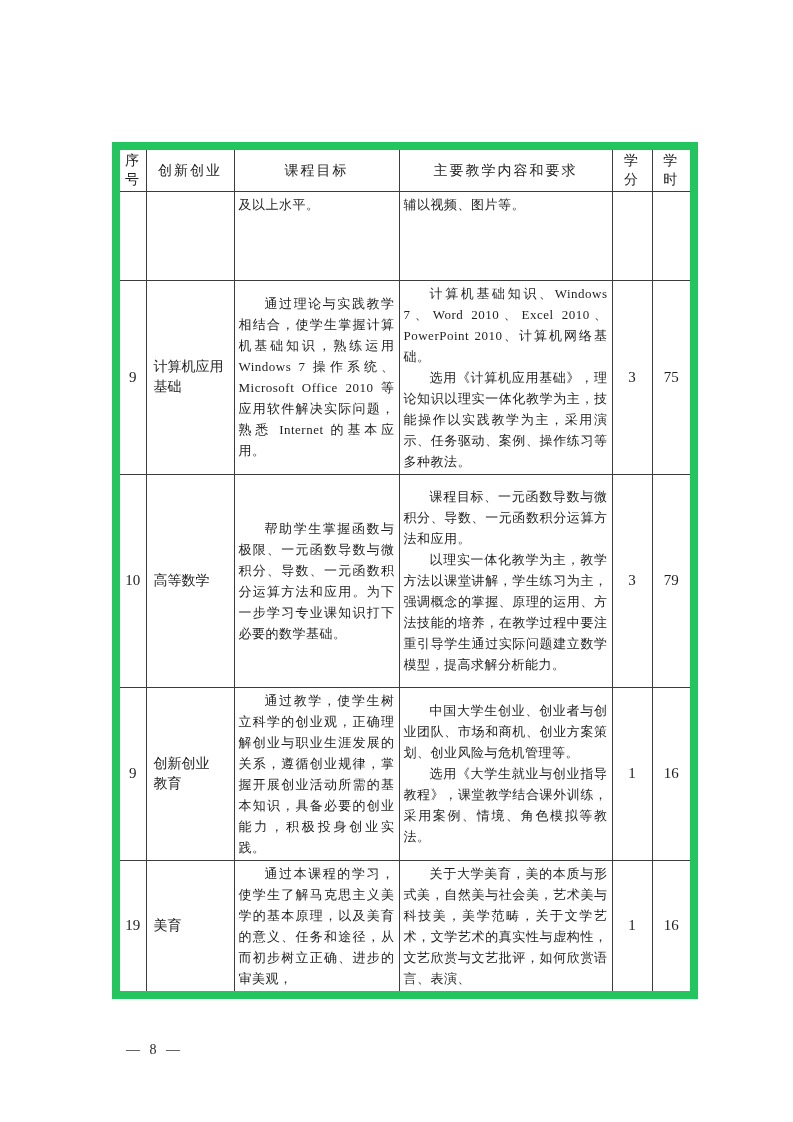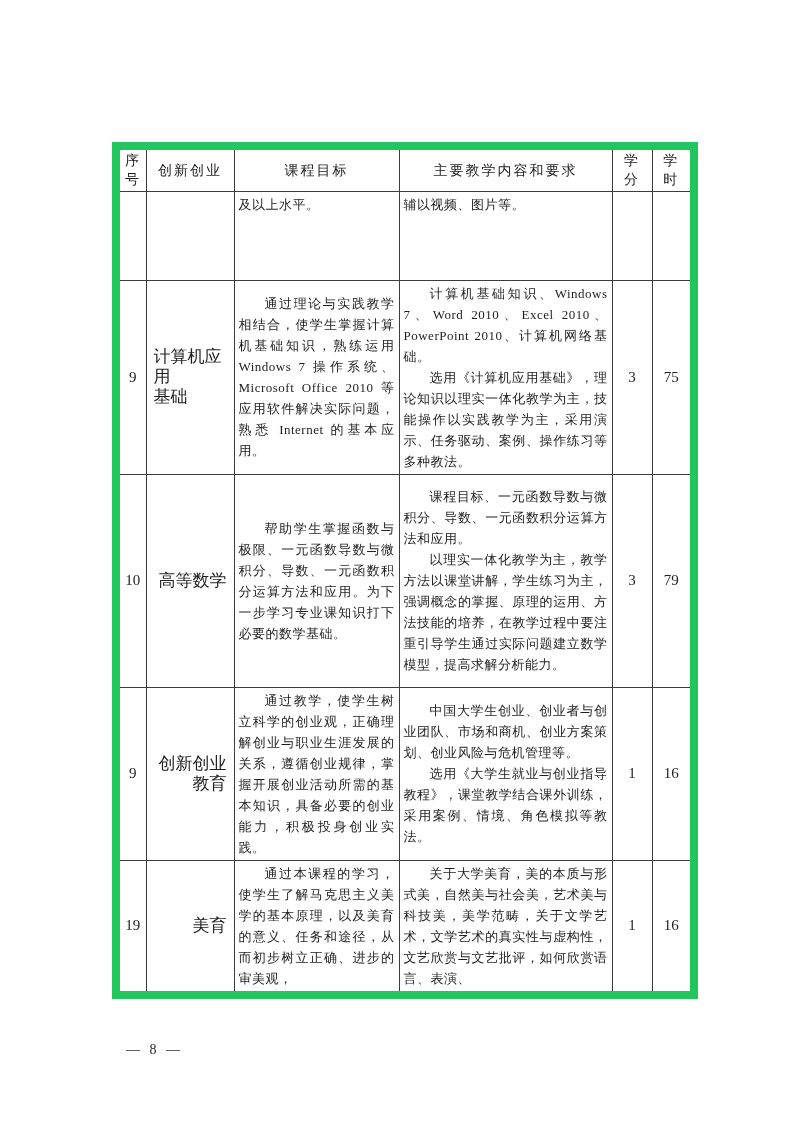--- a/index.html
+++ b/index.html
@@ -59,26 +59,26 @@
 
   
   tbody tr:nth-child(1) td { vertical-align: top; }
   tbody tr:nth-child(1) .para { text-indent: 0; }
 
   td.c-no, td.c-credit, td.c-hours {
     text-align: center;
     font-size: 15px;
   }
   td.c-name {
-    font-size: 17px;
+    font-size: 14px;
     line-height: 20px;
     padding: 0 7px;
   }
   .name-block.align-left   { text-align: left; }
-  .name-block.align-center { text-align: right; }
+  .name-block.align-center { text-align: left; }
 
   td.c-obj, td.c-con { padding: 2px 4px; }
   .para {
     margin: 0;
     font-size: 13px;
     line-height: 21px;
     text-indent: 2em;
     text-align: justify;
     letter-spacing: 0.5px;
   }

